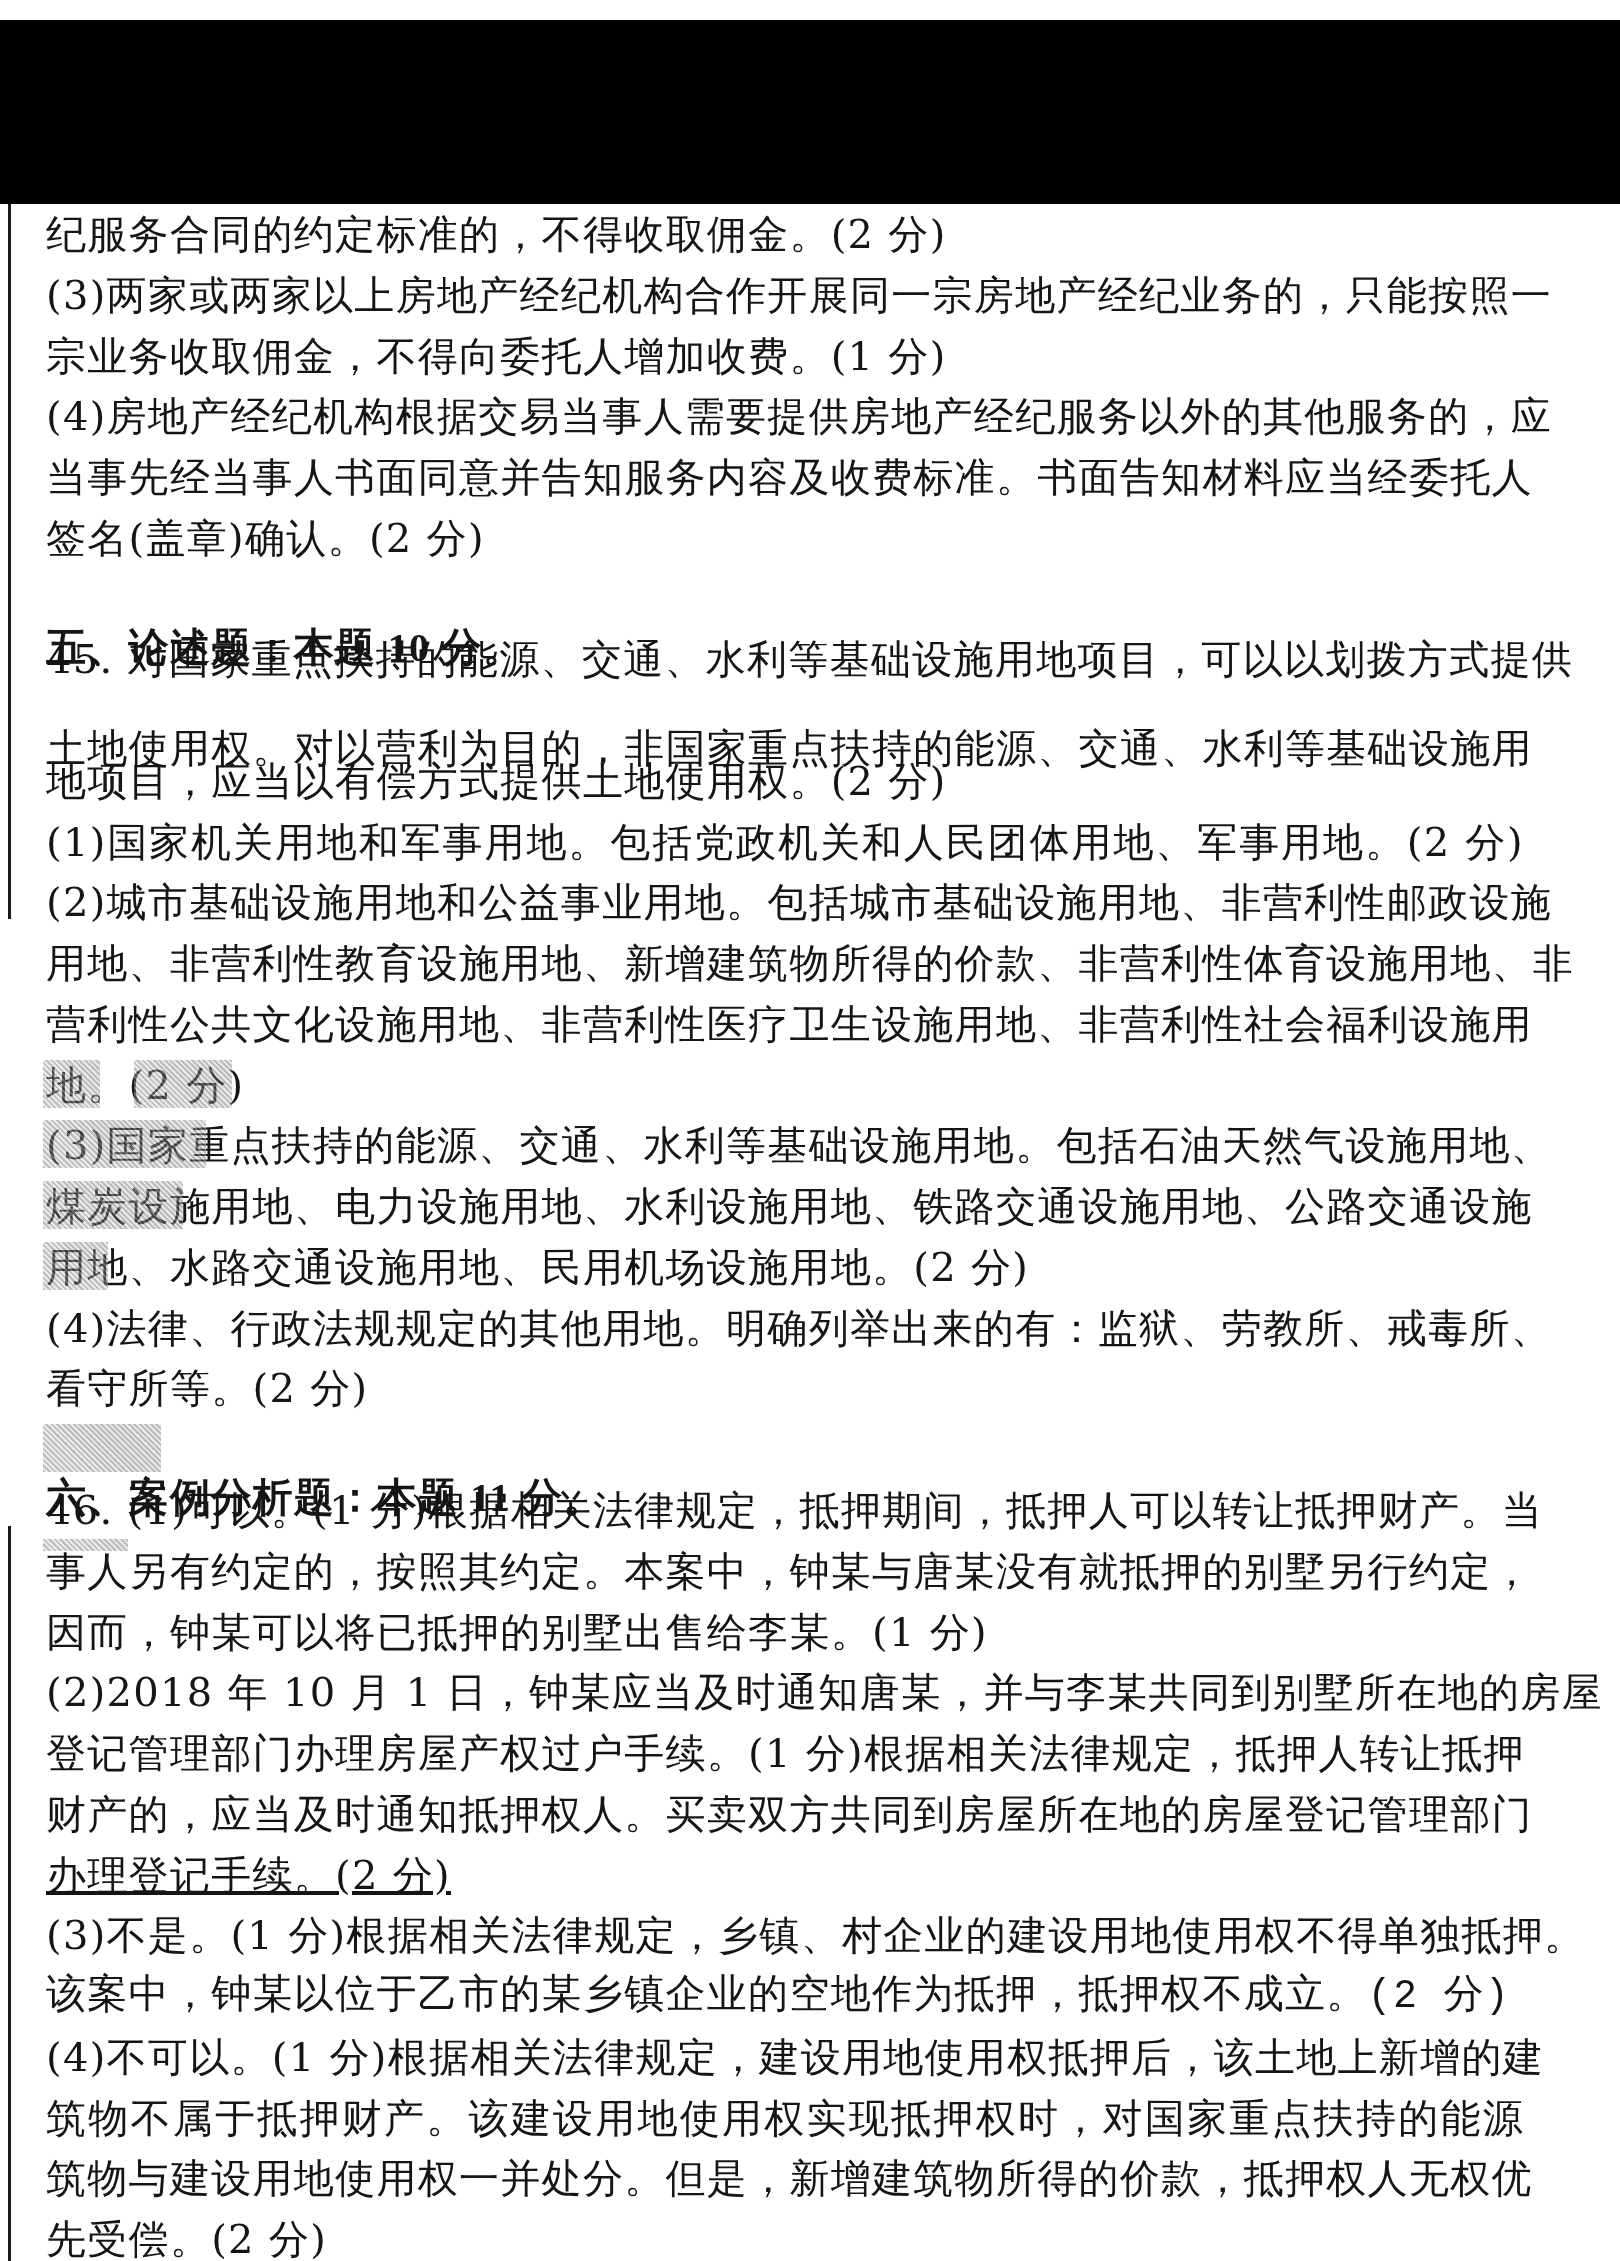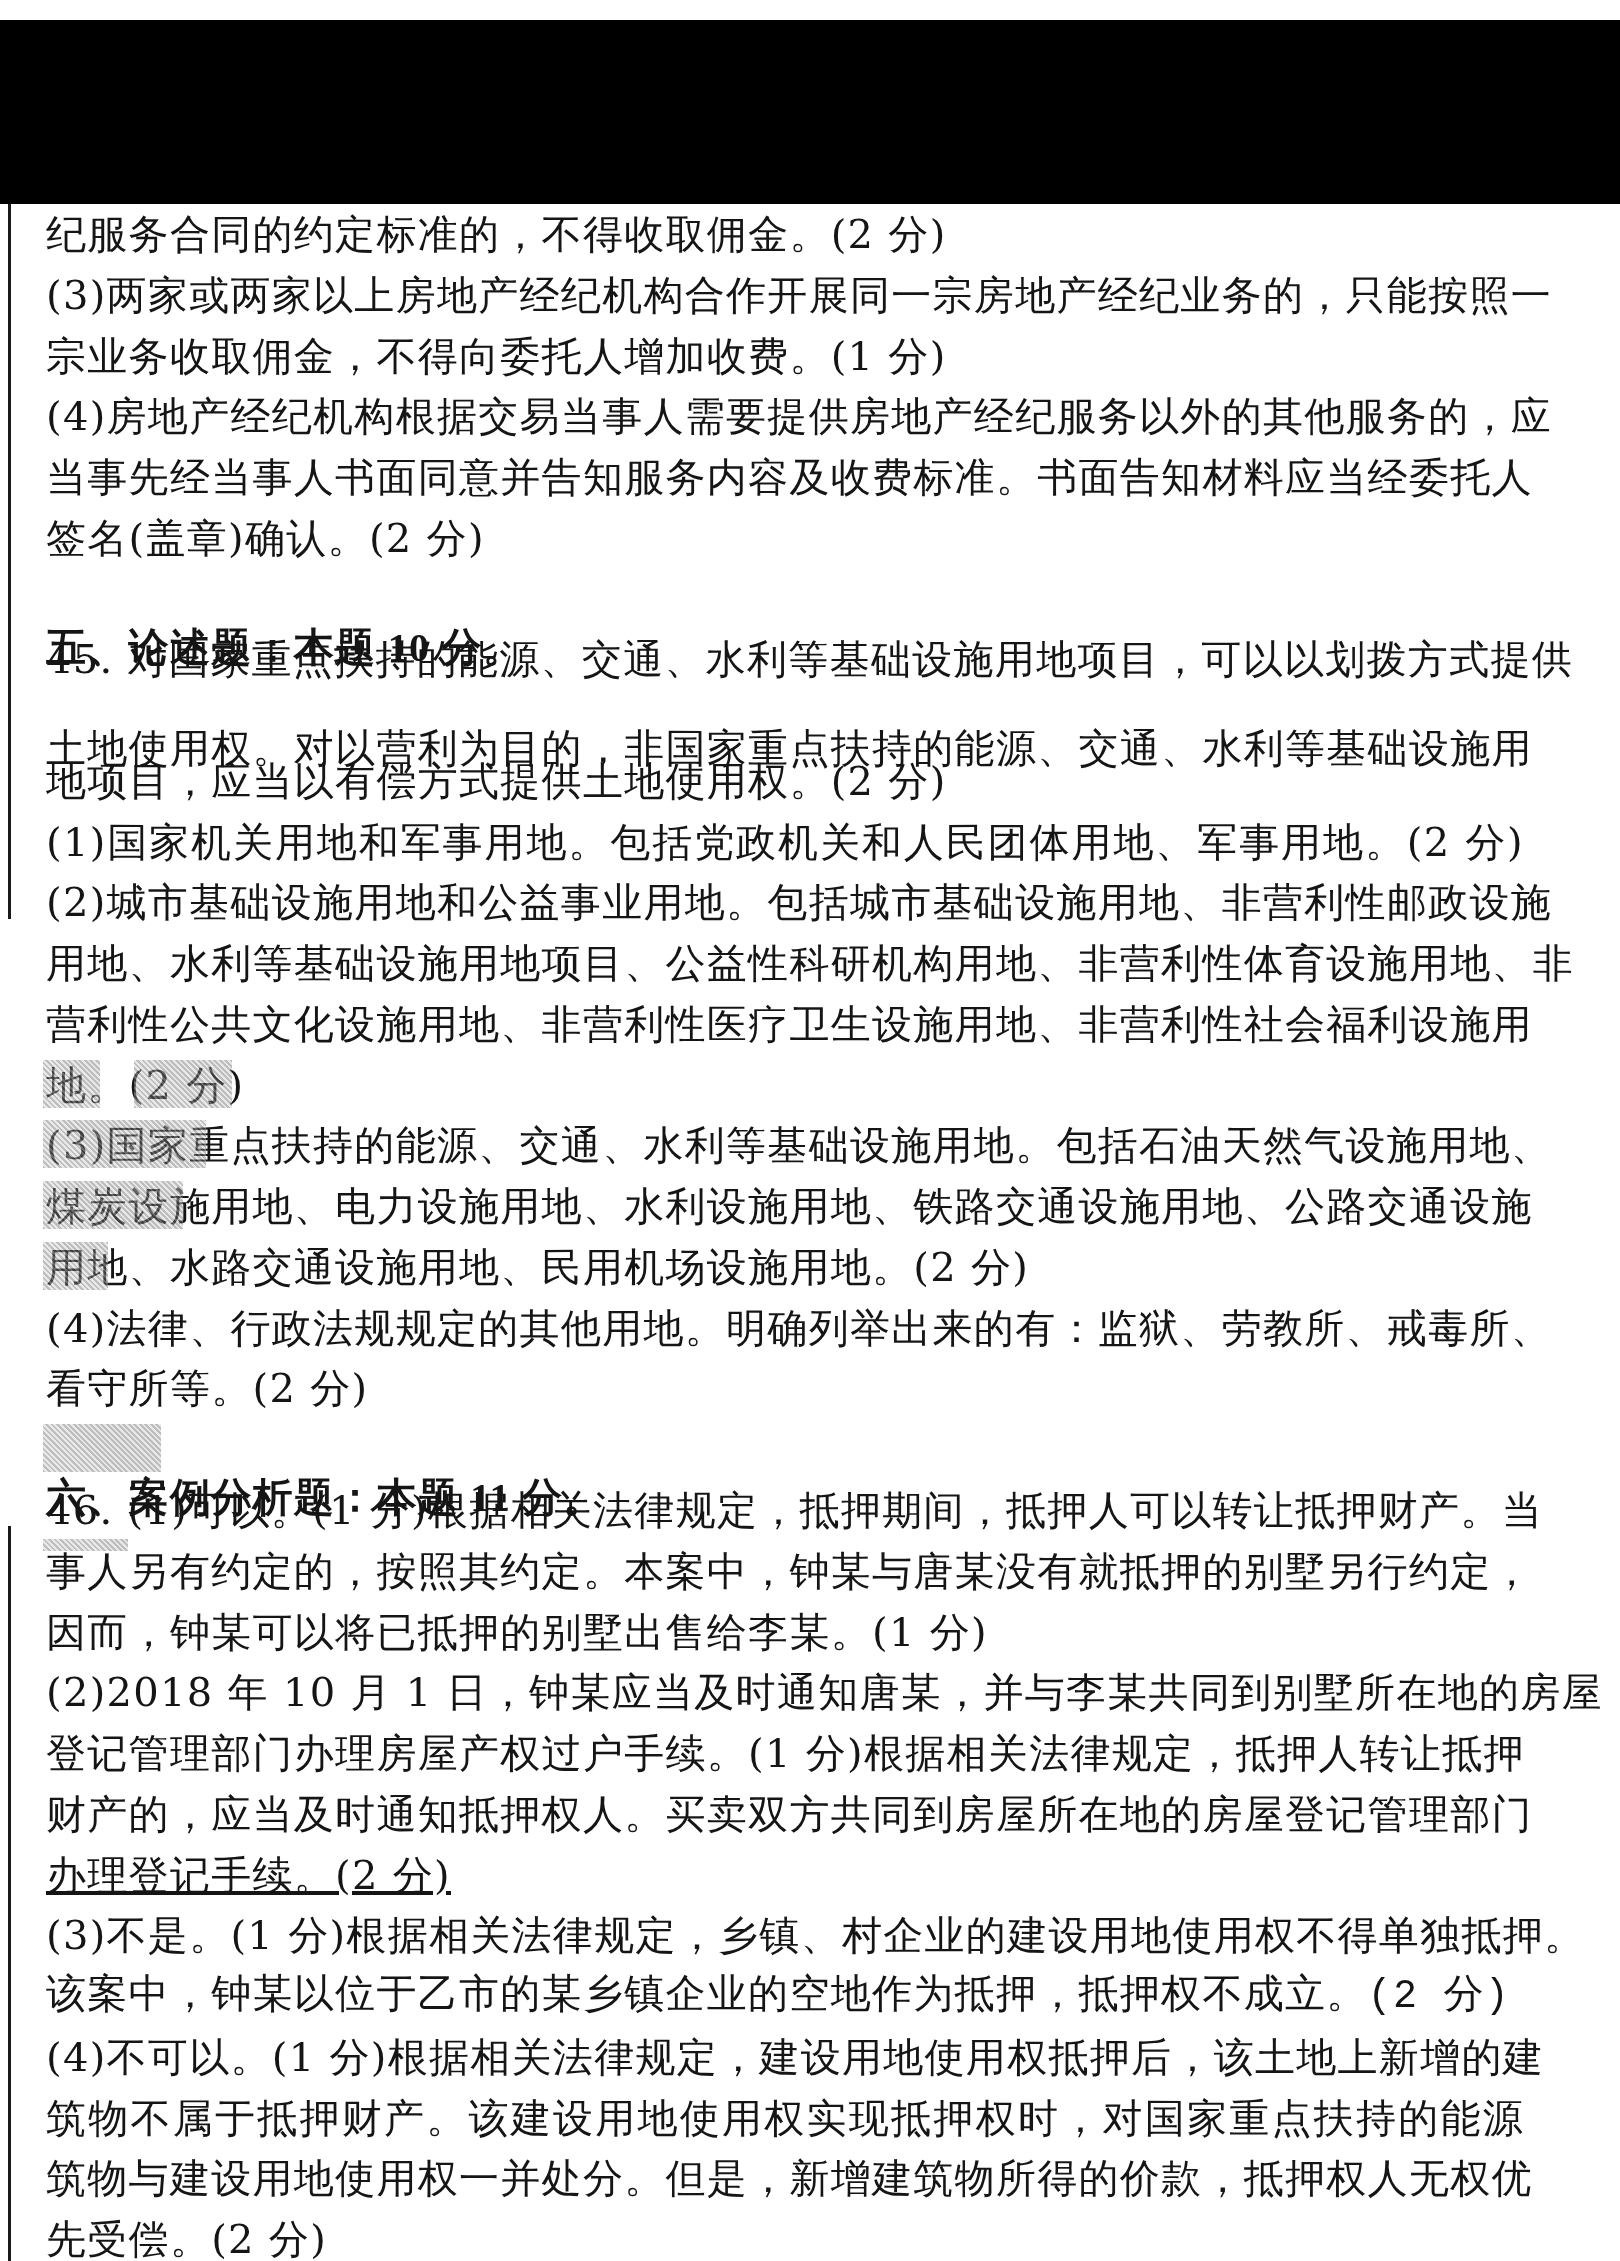--- a/index.html
+++ b/index.html
@@ -74,21 +74,21 @@
     <div class="line" style="top: 122px;">宗业务收取佣金，不得向委托人增加收费。(1 分)</div>
     <div class="line justify" style="top: 182px;">(4)房地产经纪机构根据交易当事人需要提供房地产经纪服务以外的其他服务的，应</div>
     <div class="line justify" style="top: 243px;">当事先经当事人书面同意并告知服务内容及收费标准。书面告知材料应当经委托人</div>
     <div class="line" style="top: 304px;">签名(盖章)确认。(2 分)</div>
     <div class="line heading" style="top: 365px;">五、论述题：本题 10 分。</div>
     <div class="line justify" style="top: 425px;">45. 对国家重点扶持的能源、交通、水利等基础设施用地项目，可以以划拨方式提供</div>
     <div class="line justify" style="top: 486px; margin-top: 28px;">土地使用权。对以营利为目的，非国家重点扶持的能源、交通、水利等基础设施用</div>
     <div class="line" style="top: 547px;">地项目，应当以有偿方式提供土地使用权。(2 分)</div>
     <div class="line justify" style="top: 608px;">(1)国家机关用地和军事用地。包括党政机关和人民团体用地、军事用地。(2 分)</div>
     <div class="line justify" style="top: 668px;">(2)城市基础设施用地和公益事业用地。包括城市基础设施用地、非营利性邮政设施</div>
-    <div class="line justify" style="top: 729px;">用地、水利等基础设施用地项目、公益性科研机构用地、非营利性体育设施用地、非</div>
+    <div class="line justify" style="top: 729px;">用地、非营利性教育设施用地、新增建筑物所得的价款、非营利性体育设施用地、非</div>
     <div class="line justify" style="top: 790px;">营利性公共文化设施用地、非营利性医疗卫生设施用地、非营利性社会福利设施用</div>
     <div class="line" style="top: 851px;">地。(2 分)</div>
     <div class="line justify" style="top: 911px;">(3)国家重点扶持的能源、交通、水利等基础设施用地。包括石油天然气设施用地、</div>
     <div class="line justify" style="top: 972px;">煤炭设施用地、电力设施用地、水利设施用地、铁路交通设施用地、公路交通设施</div>
     <div class="line" style="top: 1033px;">用地、水路交通设施用地、民用机场设施用地。(2 分)</div>
     <div class="line justify" style="top: 1094px;">(4)法律、行政法规规定的其他用地。明确列举出来的有：监狱、劳教所、戒毒所、</div>
     <div class="line" style="top: 1154px;">看守所等。(2 分)</div>
     <div class="line heading" style="top: 1215px;">六、案例分析题：本题 11 分。</div>
     <div class="line justify" style="top: 1276px;">46. (1)可以。(1 分)根据相关法律规定，抵押期间，抵押人可以转让抵押财产。当</div>
     <div class="line justify" style="top: 1337px;">事人另有约定的，按照其约定。本案中，钟某与唐某没有就抵押的别墅另行约定，</div>

